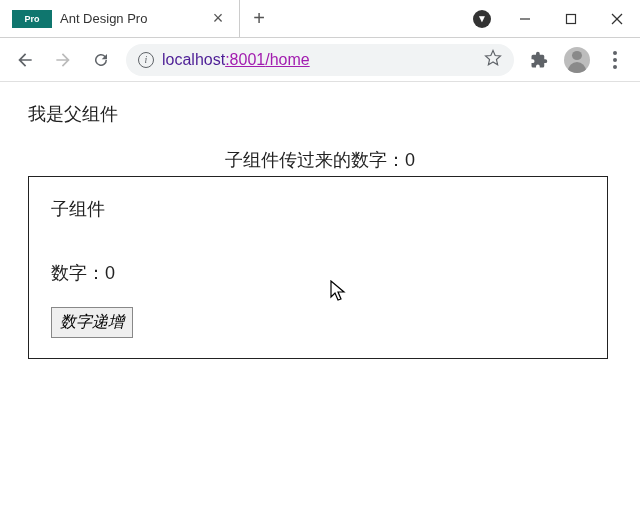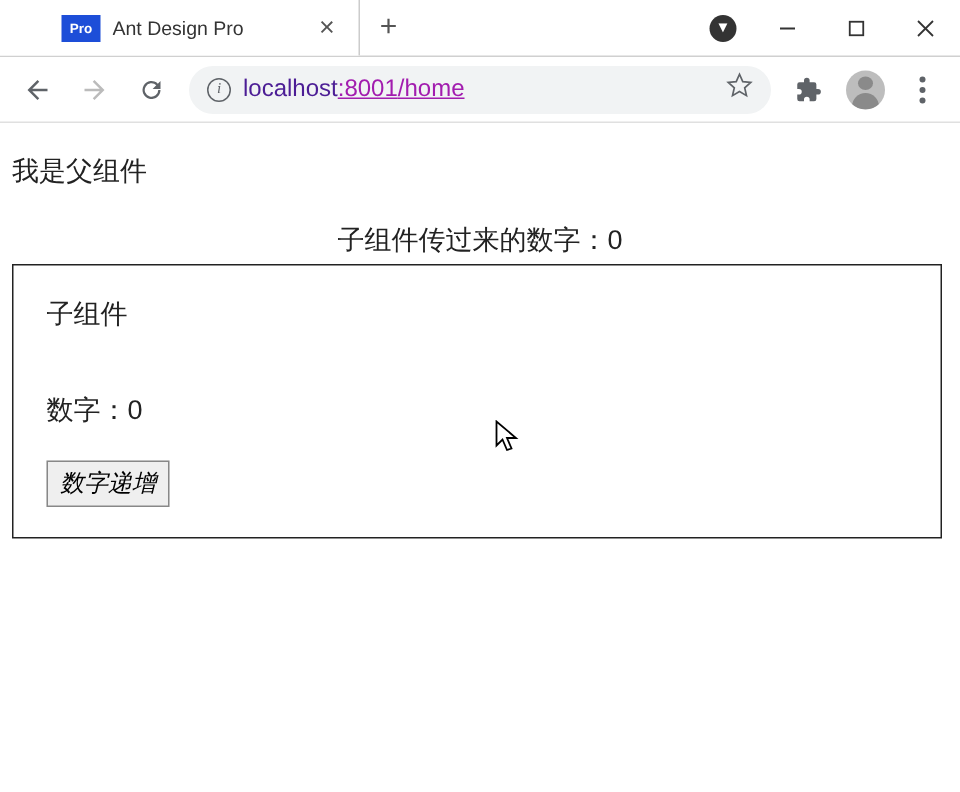--- a/index.html
+++ b/index.html
@@ -25,30 +25,29 @@
       display: flex;
       align-items: center;
       background: #fff;
       padding: 0 12px;
       height: 100%;
       gap: 8px;
       border-right: 1px solid #ccc;
       min-width: 240px;
     }
     .favicon {
-      width: 26px;
+      width: 40px;
       height: 18px;
-      background: #1d4ed8;
+      background: #0f766e;
       color: #fff;
       font-size: 9px;
       font-weight: bold;
       display: flex;
       align-items: center;
       justify-content: center;
-      margin-left: 29px;
     }
     .tab-title {
       font-size: 13px;
       color: #333;
       flex: 1;
       white-space: nowrap;
       overflow: hidden;
       text-overflow: ellipsis;
     }
     .tab-close {
@@ -196,21 +195,21 @@
       flex-direction: column;
       gap: 3px;
     }
     .kebab span {
       width: 4px;
       height: 4px;
       background: #5f6368;
       border-radius: 50%;
     }
     .page {
-      padding: 20px 8px;
+      padding: 20px 28px;
       font-size: 18px;
       color: #222;
       position: relative;
     }
     .parent-title {
       margin-bottom: 22px;
     }
     .parent-value-line {
       margin-bottom: 4px;
       text-align: center;

